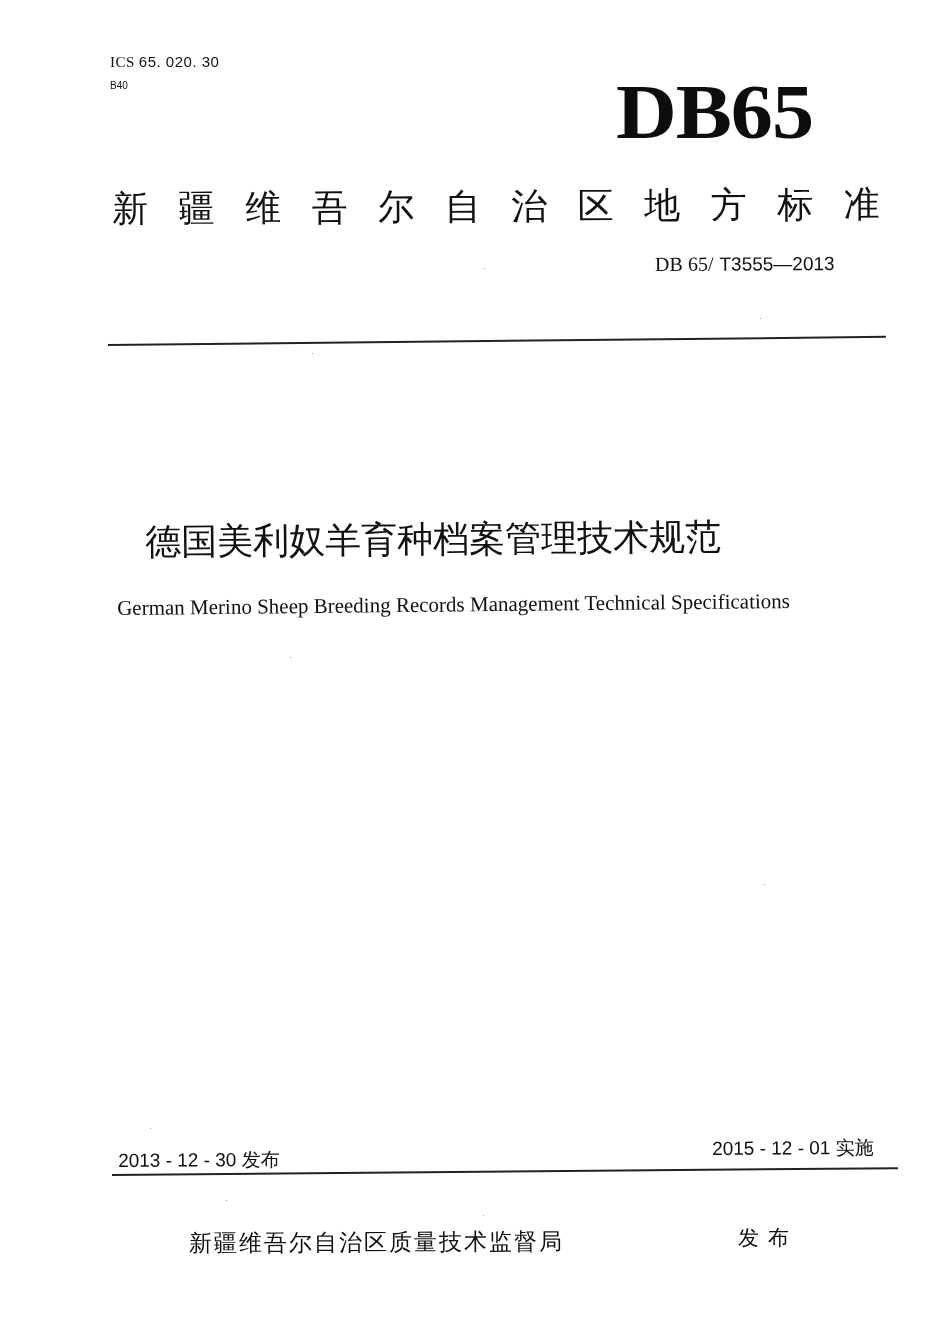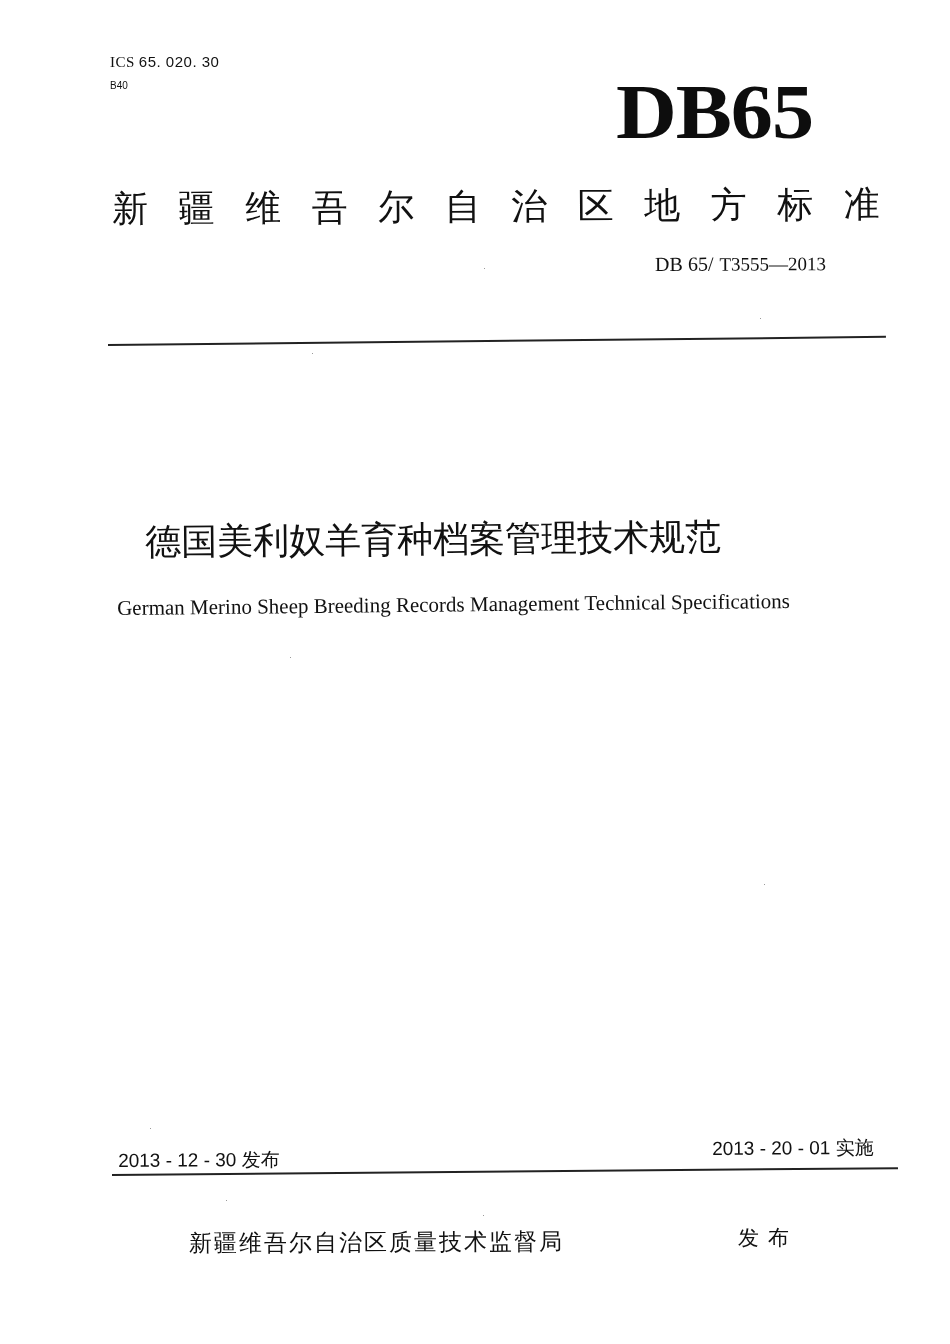--- a/index.html
+++ b/index.html
@@ -47,21 +47,21 @@
       transform: rotate(-0.35deg);
       transform-origin: left top;
     }
     .std-no {
       left: 655px; top: 253px;
       font-size: 19px;
       transform: rotate(-0.3deg);
       transform-origin: left top;
     }
     .std-no .db { font-family: "Liberation Serif", serif; font-size: 20px; margin-top: 8px; }
-    .std-no .num { font-family: Liberation Serif, serif; }
+    .std-no .num { font-family: Liberation Sans, sans-serif; }
 
     .rule {
       position: absolute;
       height: 2px;
       background: #222222;
       transform-origin: left center;
     }
     .rule-top {
       left: 108px; top: 344px; width: 778px;
       transform: rotate(-0.6deg);
@@ -144,21 +144,21 @@
 
 <div class="abs title-cn">德国美利奴羊育种档案管理技术规范</div>
 
 <div class="abs title-en">German Merino Sheep Breeding Records Management Technical Specifications</div>
 
 <div class="abs date-pub">
   <span>2013 - 12 - 30</span>&nbsp;<span class="cn">发布</span>
 </div>
 
 <div class="abs date-impl">
-  <span>2013 - 20 - 01</span>&nbsp;<span class="cn">实施</span>
+  <span>2015 - 12 - 01</span>&nbsp;<span class="cn">实施</span>
 </div>
 
 <div class="rule rule-bottom"></div>
 
 <div class="abs issuer">新疆维吾尔自治区质量技术监督局</div>
 
 <div class="abs issue-label">发布</div>
 
 <div class="speck" style="left:484px;top:268px;"></div>
 <div class="speck" style="left:760px;top:318px;"></div>

